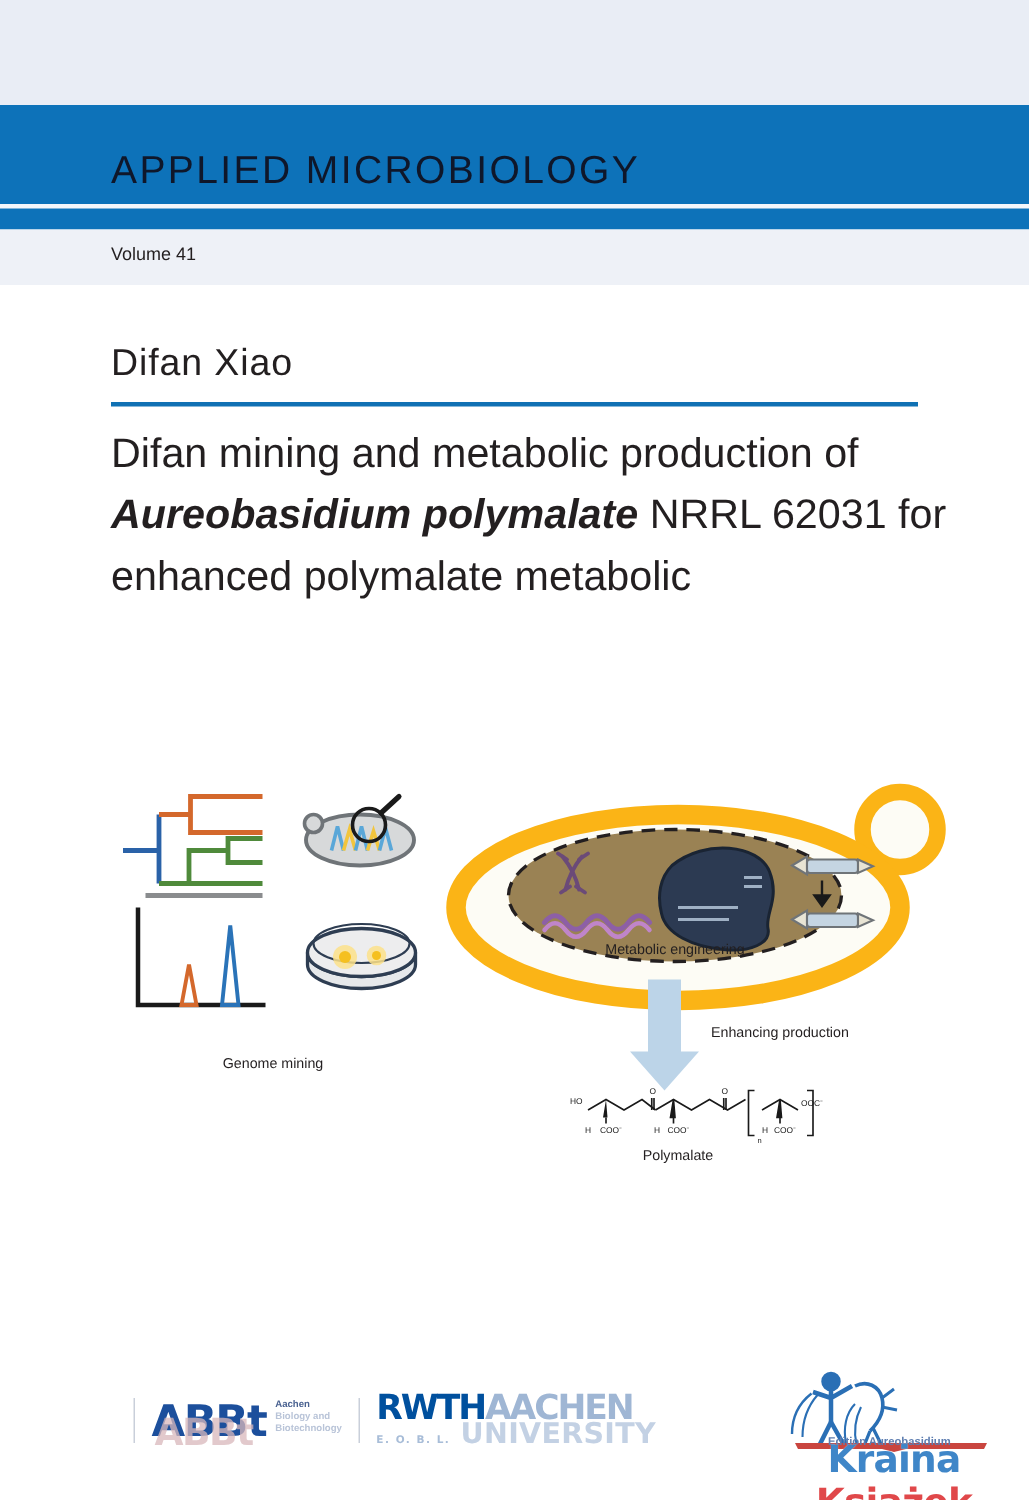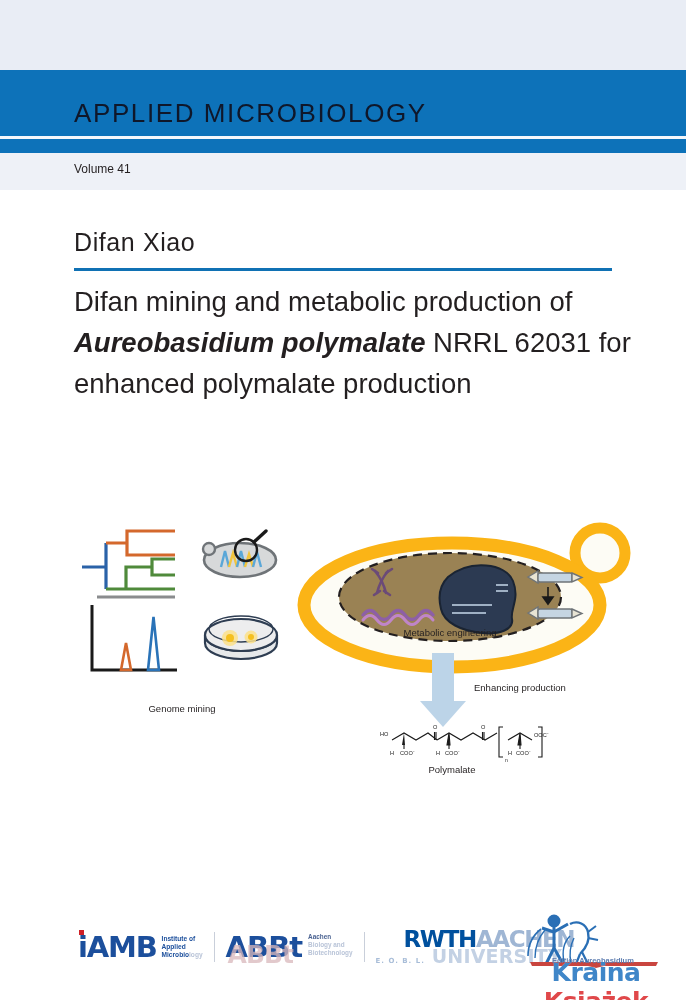--- a/index.html
+++ b/index.html
@@ -180,21 +180,21 @@
   .abbt-sub .dark { color: #4a6291; }
 
   
   .rwth { position: relative; line-height: 1; }
   .rwth-top {
     font-size: 23px;
     font-weight: bold;
     letter-spacing: -1.4px;
     font-family: "DejaVu Sans", sans-serif;
   }
-  .rwth-top .solid { color: #00509e; margin-left: 28px; }
+  .rwth-top .solid { color: #00509e; }
   .rwth-top .light { color: #9fb6d4; }
   .rwth-bot {
     font-size: 19px;
     font-weight: bold;
     letter-spacing: 0.2px;
     color: #c3d1e4;
     margin-top: -4px;
     font-family: "DejaVu Sans", sans-serif;
   }
   .rwth-bot .tiny {
@@ -244,21 +244,21 @@
 <div class="volume-strip"></div>
 <div class="volume-label">Volume 41</div>
 
 <div class="author">Difan Xiao</div>
 <div class="title-rule"></div>
 
 <div class="book-title">
   <span>Difan mining and metabolic</span>
   <span>production of </span><span class="ital">Aureobasidium</span>
   <span class="ital">polymalate</span><span> NRRL 62031 for enhanced</span>
-  <span>polymalate production</span>
+  <span>polymalate metabolic</span>
 </div>
 
 <div class="graphic">
 <svg width="686" height="300" viewBox="0 0 686 300" xmlns="http://www.w3.org/2000/svg">
 
   <g fill="none" stroke-width="3.2" stroke-linecap="butt">
 
     <path d="M82 62 L106 62 L106 38 M106 62 L106 84" stroke="#2a62a8"></path>
 
     <path d="M106 38 L127 38 L127 26 L175 26 M127 38 L127 50 L175 50" stroke="#d4682c"></path>
@@ -378,31 +378,20 @@
 
   <text x="452" y="268" font-family="Liberation Sans, sans-serif" font-size="9.5" fill="#231f20" text-anchor="middle">Polymalate</text>
 
 </svg>
 </div>
 
 <div class="footer">
 
   <div class="logo-row">
 
-    <div class="iamb">
-      <div class="iamb-mark">
-        <span class="iamb-dot"></span>
-        <span>iAMB</span>
-      </div>
-      <div class="iamb-sub">
-        <div>Institute of</div>
-        <div>Applied</div>
-        <div><span>Microbio</span><span class="faded">logy</span></div>
-      </div>
-    </div>
 
     <div class="divider"></div>
 
     <div class="abbt">
       <div class="abbt-mark">
         <span class="abbt-ghost">ABBt</span>
         <span>ABBt</span>
       </div>
       <div class="abbt-sub">
         <div class="dark">Aachen</div>

